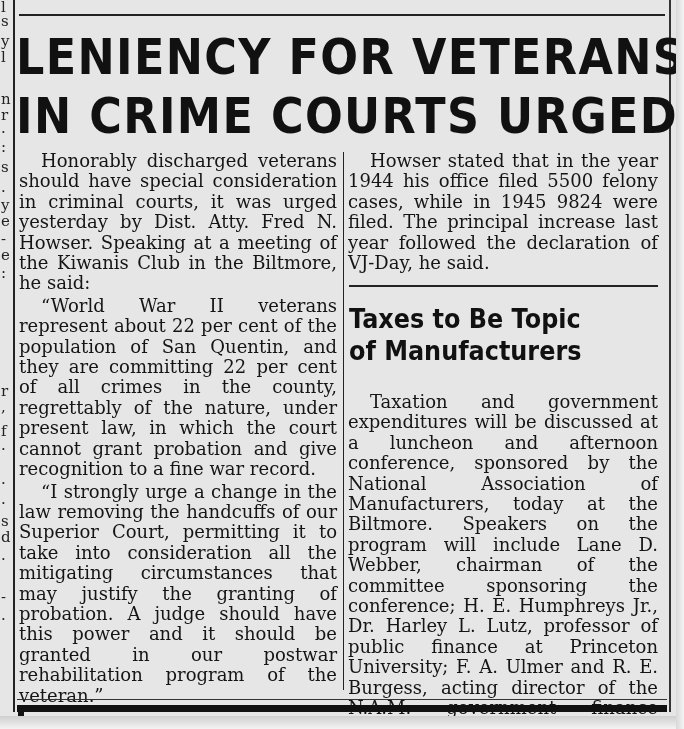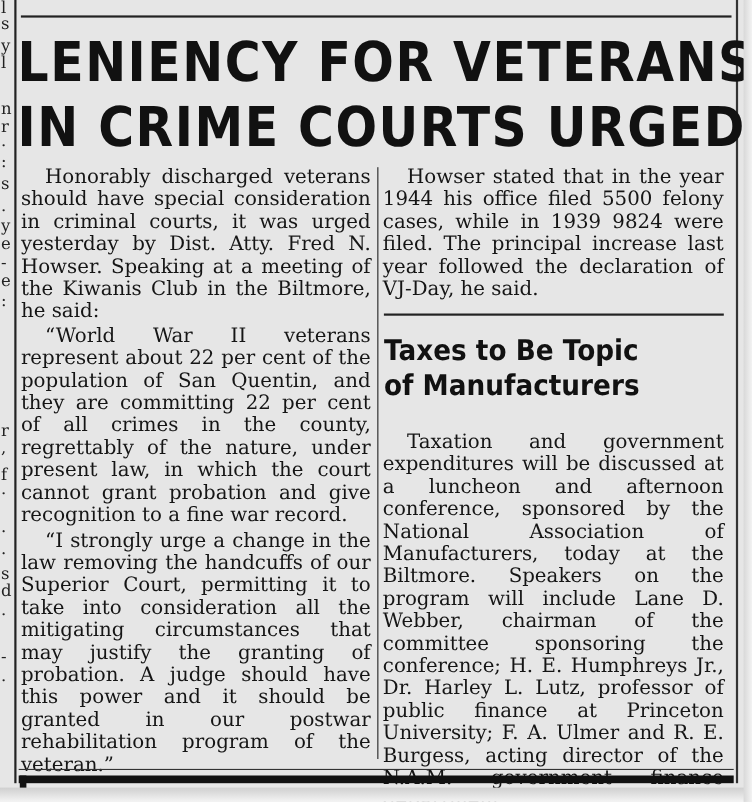--- a/index.html
+++ b/index.html
@@ -149,21 +149,21 @@
 
   <div class="col col-left">
     <p>Honorably discharged veterans should have special consideration in criminal courts, it was urged yesterday by Dist. Atty. Fred N. Howser. Speaking at a meeting of the Kiwanis Club in the Biltmore, he said:</p>
     <p>“World War II veterans represent about 22 per cent of the population of San Quentin, and they are committing 22 per cent of all crimes in the county, regrettably of the nature, under present law, in which the court cannot grant probation and give recognition to a fine war record.</p>
     <p>“I strongly urge a change in the law removing the handcuffs of our Superior Court, permitting it to take into consideration all the mitigating circumstances that may justify the granting of probation. A judge should have this power and it should be granted in our postwar rehabilitation program of the veteran.”</p>
   </div>
 
   <div class="col-divider"></div>
 
   <div class="col col-right-top">
-    <p>Howser stated that in the year 1944 his office filed 5500 felony cases, while in 1939 9824 were filed. The principal increase last year followed the declaration of VJ-Day, he said.</p>
+    <p>Howser stated that in the year 1944 his office filed 5500 felony cases, while in 1945 9824 were filed. The principal increase last year followed the declaration of VJ-Day, he said.</p>
   </div>
 
   <div class="section-rule"></div>
 
   <div class="subhead">
     <div>Taxes to Be Topic</div>
     <div>of Manufacturers</div>
   </div>
 
   <div class="col col-right-bottom">

